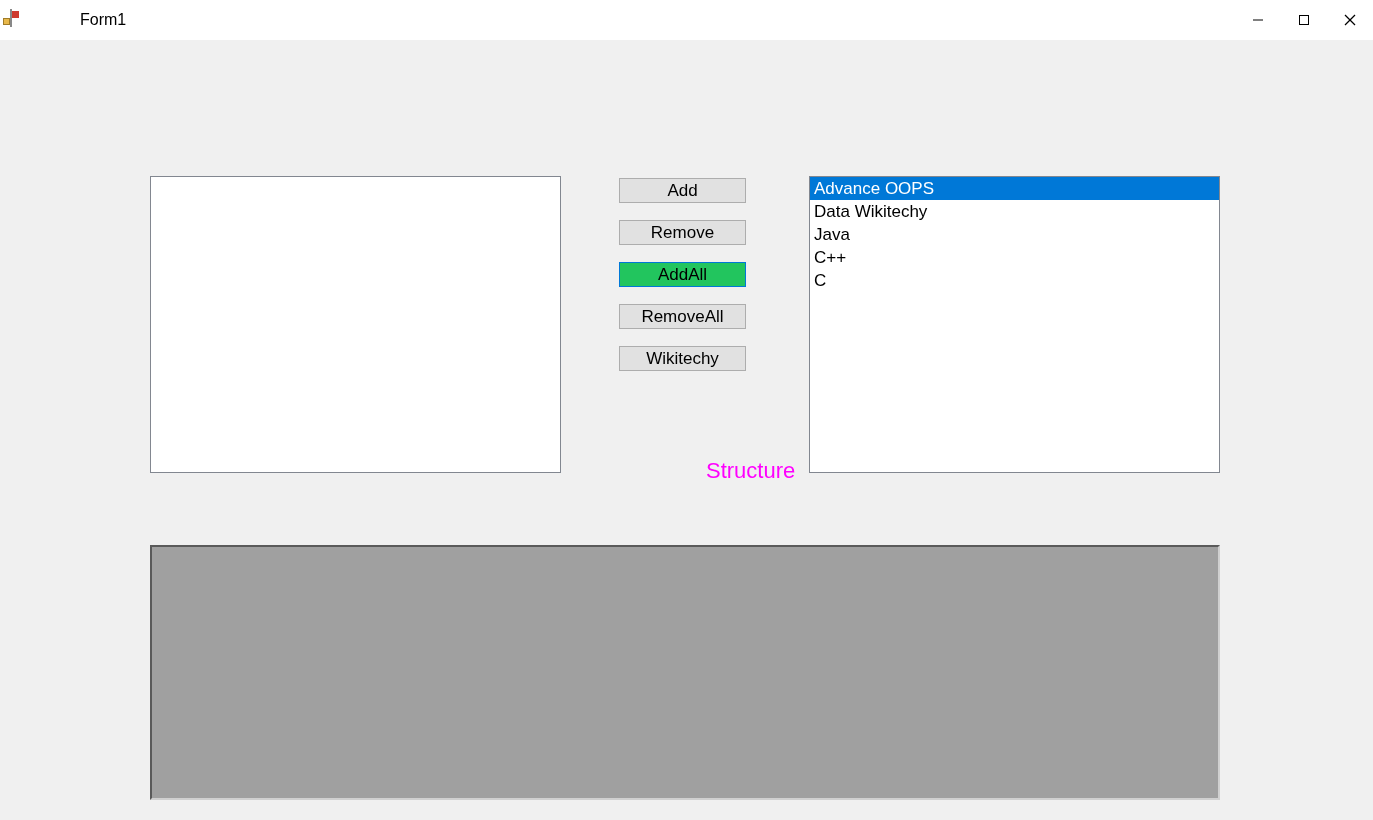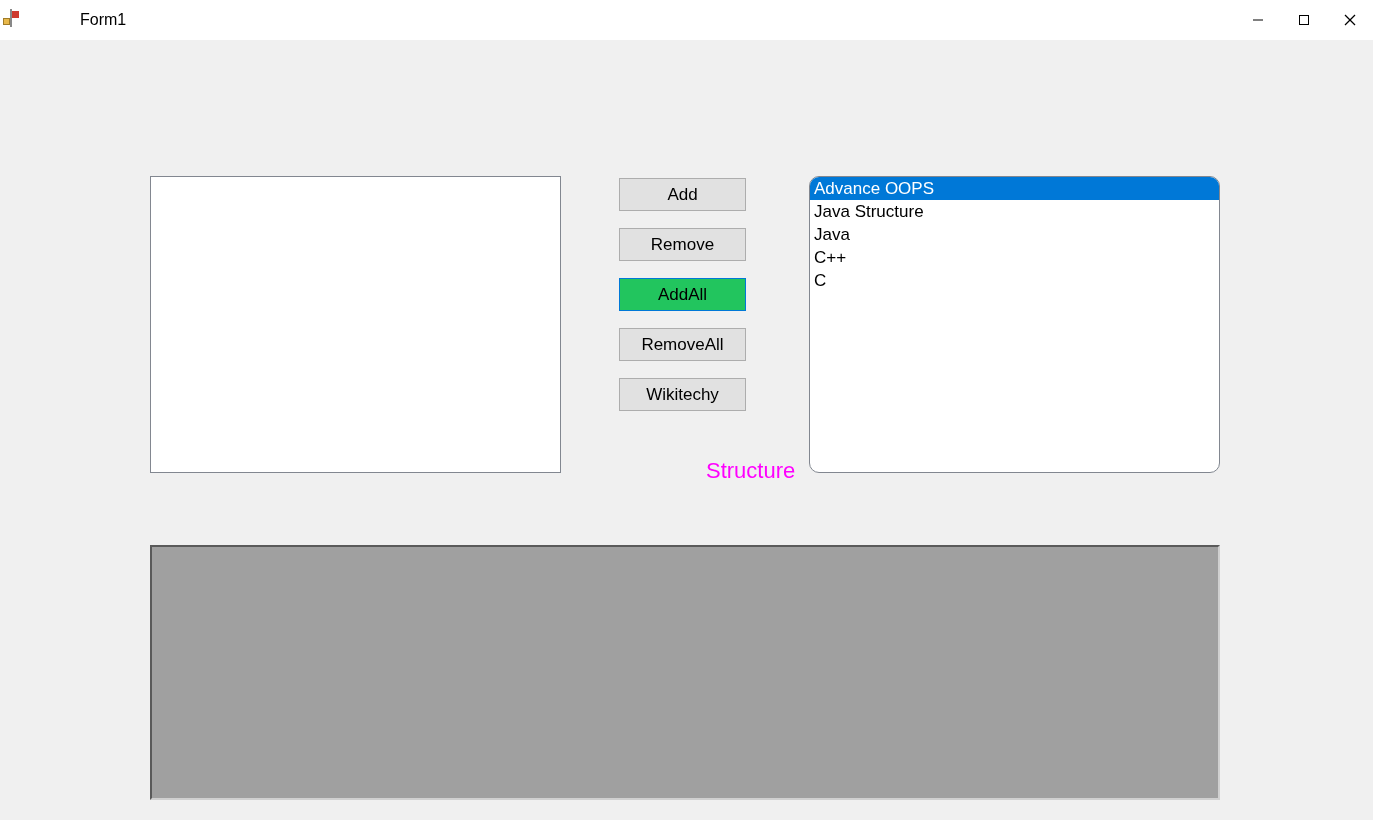--- a/index.html
+++ b/index.html
@@ -94,41 +94,40 @@
       left: 150px;
       top: 136px;
       width: 411px;
       height: 297px;
     }
     .listbox-right {
       left: 809px;
       top: 136px;
       width: 411px;
       height: 297px;
-      border-radius: 10px;
     }
     .list-item {
       padding: 1px 4px;
       line-height: 21px;
       color: #000;
       white-space: nowrap;
     }
     .list-item.selected {
       background: #0078d7;
       color: #ffffff;
     }
     .btn-col {
       position: absolute;
       left: 619px;
       top: 138px;
       width: 127px;
     }
     .wf-button {
       width: 127px;
-      height: 33px;
+      height: 25px;
       background: #e1e1e1;
       border: 1px solid #adadad;
       font-family: "Segoe UI", Tahoma, sans-serif;
       font-size: 17px;
       color: #000;
       text-align: center;
       display: flex;
       align-items: center;
       justify-content: center;
       margin-bottom: 17px;
@@ -195,21 +194,21 @@
   <div class="btn-col">
     <button class="wf-button">Add</button>
     <button class="wf-button">Remove</button>
     <button class="wf-button focused">AddAll</button>
     <button class="wf-button">RemoveAll</button>
     <button class="wf-button">Wikitechy</button>
   </div>
 
   <div class="listbox listbox-right" id="listbox-right">
       <div class="list-item selected">Advance OOPS</div>
-      <div class="list-item">Java Structure</div>
+      <div class="list-item">Data Wikitechy</div>
       <div class="list-item">Java</div>
       <div class="list-item">C++</div>
       <div class="list-item">C</div>
     </div>
 
   <div class="watermark">Structure</div>
 
   <div class="panel-gray"></div>
 
 </div>

